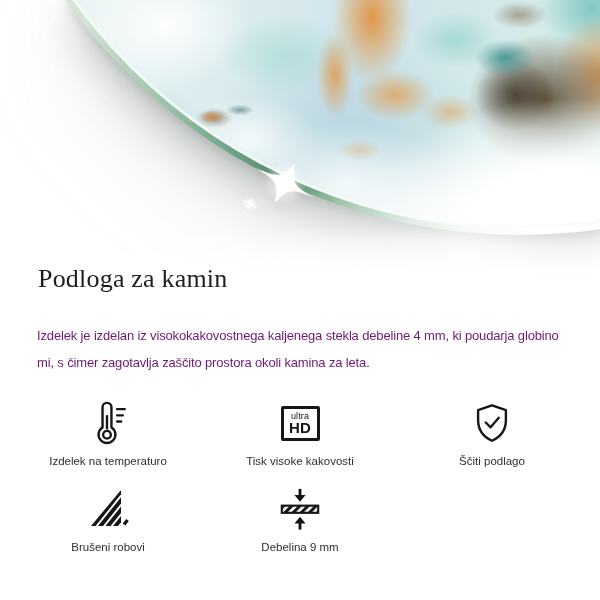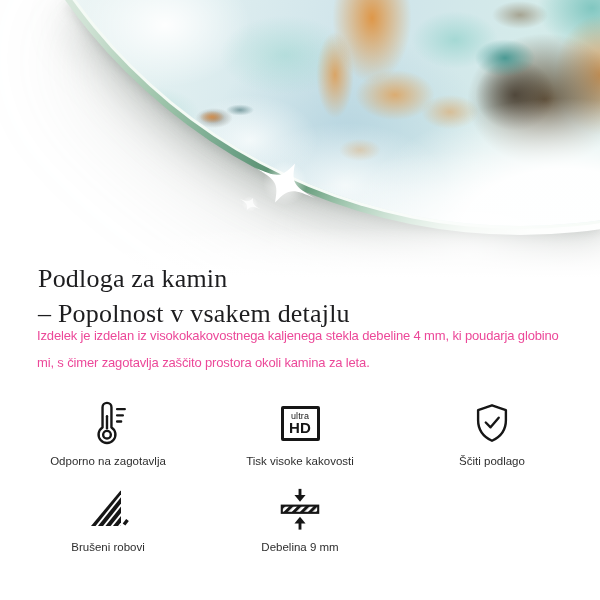--- a/index.html
+++ b/index.html
@@ -70,21 +70,21 @@
 
   
   .title {
     position:absolute; left:38px; top:233px;
     font-family:"Liberation Serif", serif; font-weight:400;
     font-size:26px; line-height:35px; color:#1d1d1f; letter-spacing:.2px;margin-top:28px;
   }
   .title span { display:block; }
   .desc {
     position:absolute; left:37px; top:309px;
-    font-size:13px; letter-spacing:-.15px; line-height:27px; color:#ec4899;
+    font-size:13px; letter-spacing:-.15px; line-height:27px; color:#701a75;
   }
   .desc span { display:block; white-space:nowrap; }
 
   
   .features {
     position:absolute; left:12px; top:399px; width:576px;
     display:grid; grid-template-columns:repeat(3,1fr); row-gap:16px;
   }
   .feature { display:flex; flex-direction:column; align-items:center; }
   .icon-box { height:48px; display:flex; align-items:center; justify-content:center; }
@@ -124,42 +124,41 @@
       <path d="M35 1 C36.3 26 38 29.5 57 35 C38 40.5 36.3 44 35 69 C33.7 44 32 40.5 13 35 C32 29.5 33.7 26 35 1 Z" fill="#ffffff"></path>
     </svg>
     <svg class="sparkle sparkle-small" viewBox="0 0 70 70">
       <circle cx="35" cy="35" r="20" fill="url(#glow1)"></circle>
       <path d="M35 6 C36.2 27 38 30 52 35 C38 40 36.2 43 35 64 C33.8 43 32 40 18 35 C32 30 33.8 27 35 6 Z" fill="#ffffff"></path>
     </svg>
   </div>
 
   <h1 class="title">
     <span>Podloga za kamin</span>
-    <span>– Popolnost v vsakem detajlu</span>
   </h1>
 
   <p class="desc">
     <span>Izdelek je izdelan iz visokokakovostnega kaljenega stekla debeline 4 mm, ki poudarja globino</span>
     <span>mi, s čimer zagotavlja zaščito prostora okoli kamina za leta.</span>
   </p>
 
   <div class="features">
 
     <div class="feature">
       <div class="icon-box">
         <svg width="46" height="46" viewBox="0 0 48 48">
           <g class="icon-stroke" stroke-width="2.5" stroke-linecap="round" stroke-linejoin="round">
             <path d="M27.6 28.6 V7.6 a4.65 4.65 0 0 0 -9.3 0 V28.6 a8.8 8.8 0 1 0 9.3 0 Z"></path>
             <circle cx="22.95" cy="36.2" r="4"></circle>
             <path d="M22.95 17 V 29.5"></path>
             <path d="M33.5 9.5 h8 M33.5 16 h6 M33.5 22.5 h4.2"></path>
           </g>
         </svg>
       </div>
-      <div class="feature-label">Odporno na zagotavlja</div>
+      <div class="feature-label">Izdelek na temperaturo</div>
     </div>
 
     <div class="feature">
       <div class="icon-box">
         <div class="uhd-badge">
           <div class="uhd-top">ultra</div>
           <div class="uhd-bottom">HD</div>
         </div>
       </div>
       <div class="feature-label">Tisk visoke kakovosti</div>

